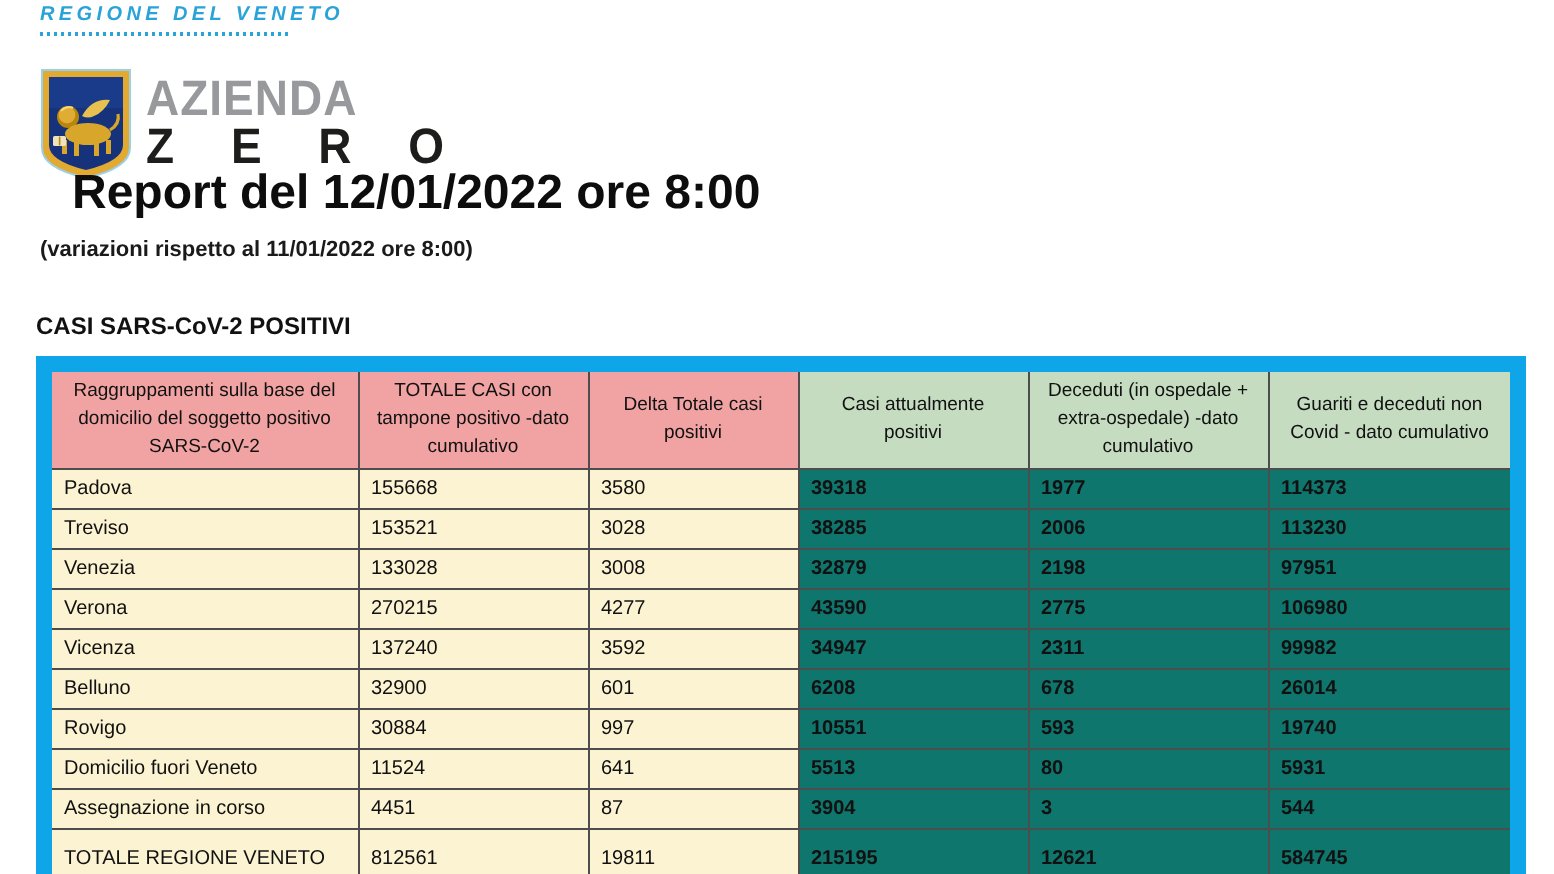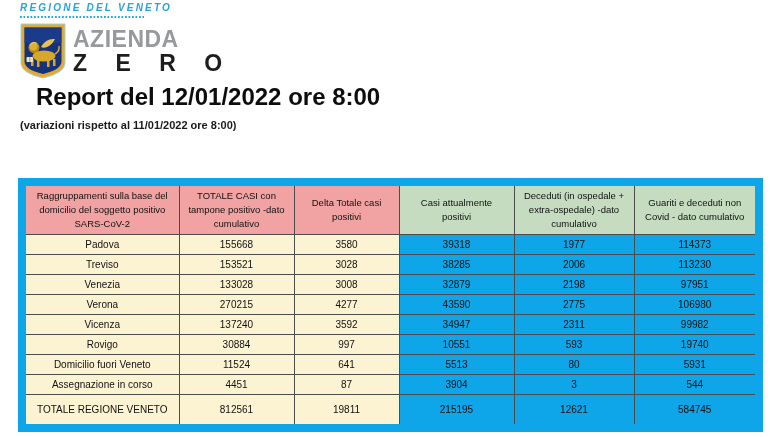--- a/index.html
+++ b/index.html
@@ -15,21 +15,21 @@
   .brand { position: absolute; left: 20px; top: 2px; }
   .region-label {
     color: #2aa3d8; font-size: 10px; font-weight: bold;
     letter-spacing: 2.2px; white-space: nowrap; font-style: italic;
   }
   .dotted-rule {
     margin-top: 2px; width: 124px; height: 3px;
     background-image: repeating-linear-gradient(to right, #2aa3d8 0 1.5px, transparent 1.5px 3.5px);
     background-size: 3.5px 1.5px; background-repeat: repeat-x; background-position: left center;
   }
-  .brand-row { display: flex; align-items: flex-start; margin-top: 5px; }
+  .brand-row { display: flex; align-items: flex-start; margin-top: 16px; }
   .crest { width: 46px; height: 56px; display: block; }
   .brand-text { margin-left: 7px; margin-top: 3px; line-height: 1; }
   .brand-line1 {
     color: #97999c; font-size: 23px; font-weight: bold;
     letter-spacing: 0.5px; transform: scaleY(1.08); transform-origin: top left;
   }
   .brand-line2 {
     color: #1d1d1b; font-size: 23px; font-weight: bold;
     letter-spacing: 11px; margin-top: 1px; transform: scaleY(1.08); transform-origin: top left;
   }
@@ -65,24 +65,24 @@
   table.covid th {
     font-size: 9.5px; font-weight: normal;
     height: 52px; line-height: 1.45;
     text-align: center; padding: 2px 6px;
   }
   th.hdr-pink  { background: #f1a3a3; }
   th.hdr-green { background: #c5dcc1; }
   th.hdr-left  { text-align: left; }
   table.covid td {
     font-size: 10px; height: 20px;
-    padding: 1px 6px; text-align: center;
+    padding: 1px 6px; text-align: left;
   }
   td.cell-yellow { background: #fcf3d2; }
-  td.cell-green  { background: #0ea5e9; }
+  td.cell-green  { background: #0f766e; font-weight: bold; }
   td.cell-name   { text-align: left; }
   tr.total-row td { height: 34px; }
 </style>
 </head>
 <body>
 
 <div class="page">
 
   <div class="brand">
     <div class="region-label">REGIONE DEL VENETO</div>
@@ -107,20 +107,21 @@
       </svg>
       <div class="brand-text">
         <div class="brand-line1">AZIENDA</div>
         <div class="brand-line2">Z E R O</div>
       </div>
     </div>
   </div>
 
   <h1 class="report-title">Report del 12/01/2022 ore 8:00</h1>
   <div class="report-subtitle">(variazioni rispetto al 11/01/2022 ore 8:00)</div>
+  <div class="section-title">CASI SARS-CoV-2 POSITIVI</div>
 
   <div class="table-wrap">
     <table class="covid">
       <colgroup>
         <col style="width:157px">
           <col style="width:115px">
           <col style="width:105px">
         <col style="width:115px">
           <col style="width:120px">
           <col style="width:125px">
@@ -170,20 +171,28 @@
         </tr>
         <tr>
           <td class="cell-yellow cell-name">Vicenza</td>
           <td class="cell-yellow">137240</td>
           <td class="cell-yellow">3592</td>
           <td class="cell-green">34947</td>
           <td class="cell-green">2311</td>
           <td class="cell-green">99982</td>
         </tr>
         <tr>
+          <td class="cell-yellow cell-name">Belluno</td>
+          <td class="cell-yellow">32900</td>
+          <td class="cell-yellow">601</td>
+          <td class="cell-green">6208</td>
+          <td class="cell-green">678</td>
+          <td class="cell-green">26014</td>
+        </tr>
+        <tr>
           <td class="cell-yellow cell-name">Rovigo</td>
           <td class="cell-yellow">30884</td>
           <td class="cell-yellow">997</td>
           <td class="cell-green">10551</td>
           <td class="cell-green">593</td>
           <td class="cell-green">19740</td>
         </tr>
         <tr>
           <td class="cell-yellow cell-name">Domicilio fuori Veneto</td>
           <td class="cell-yellow">11524</td>

